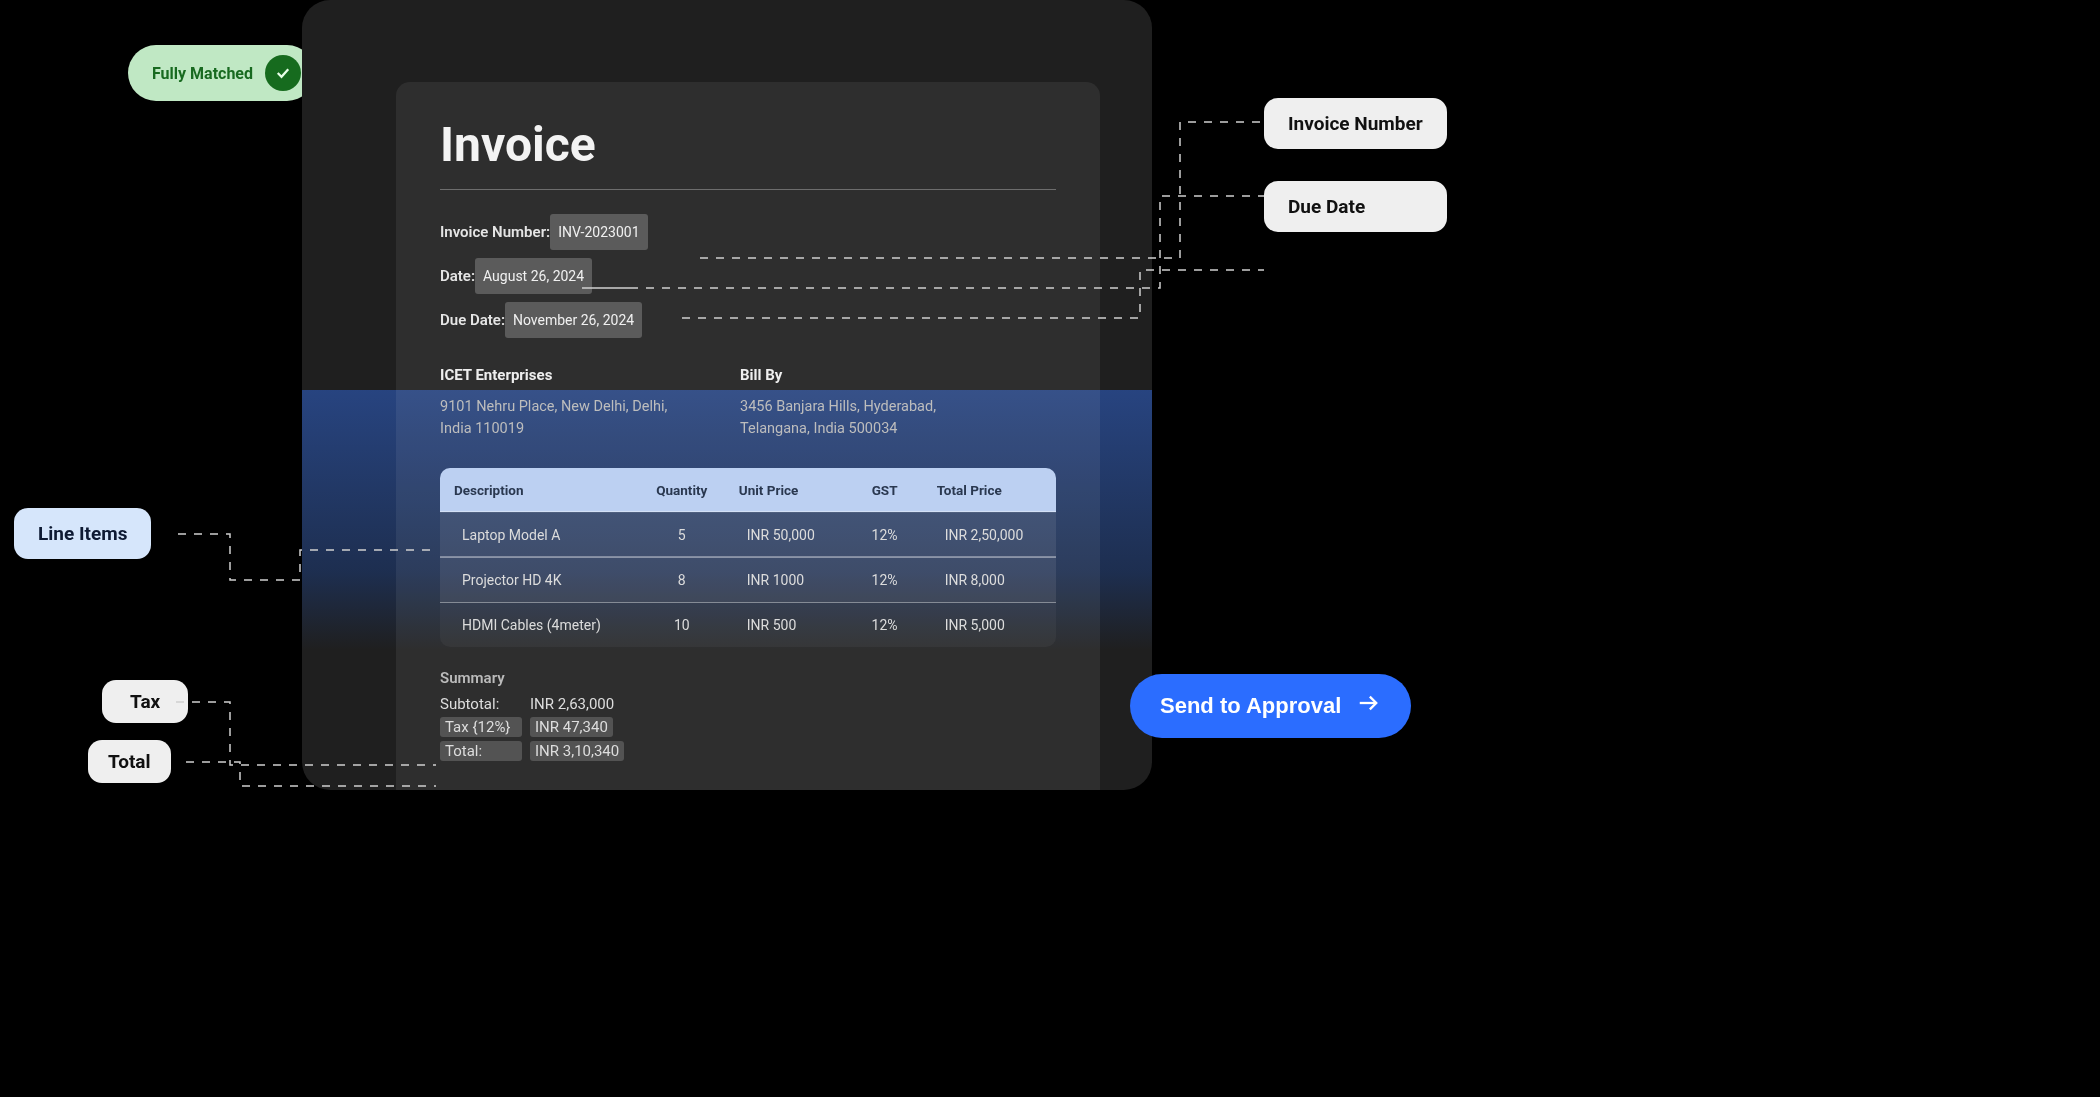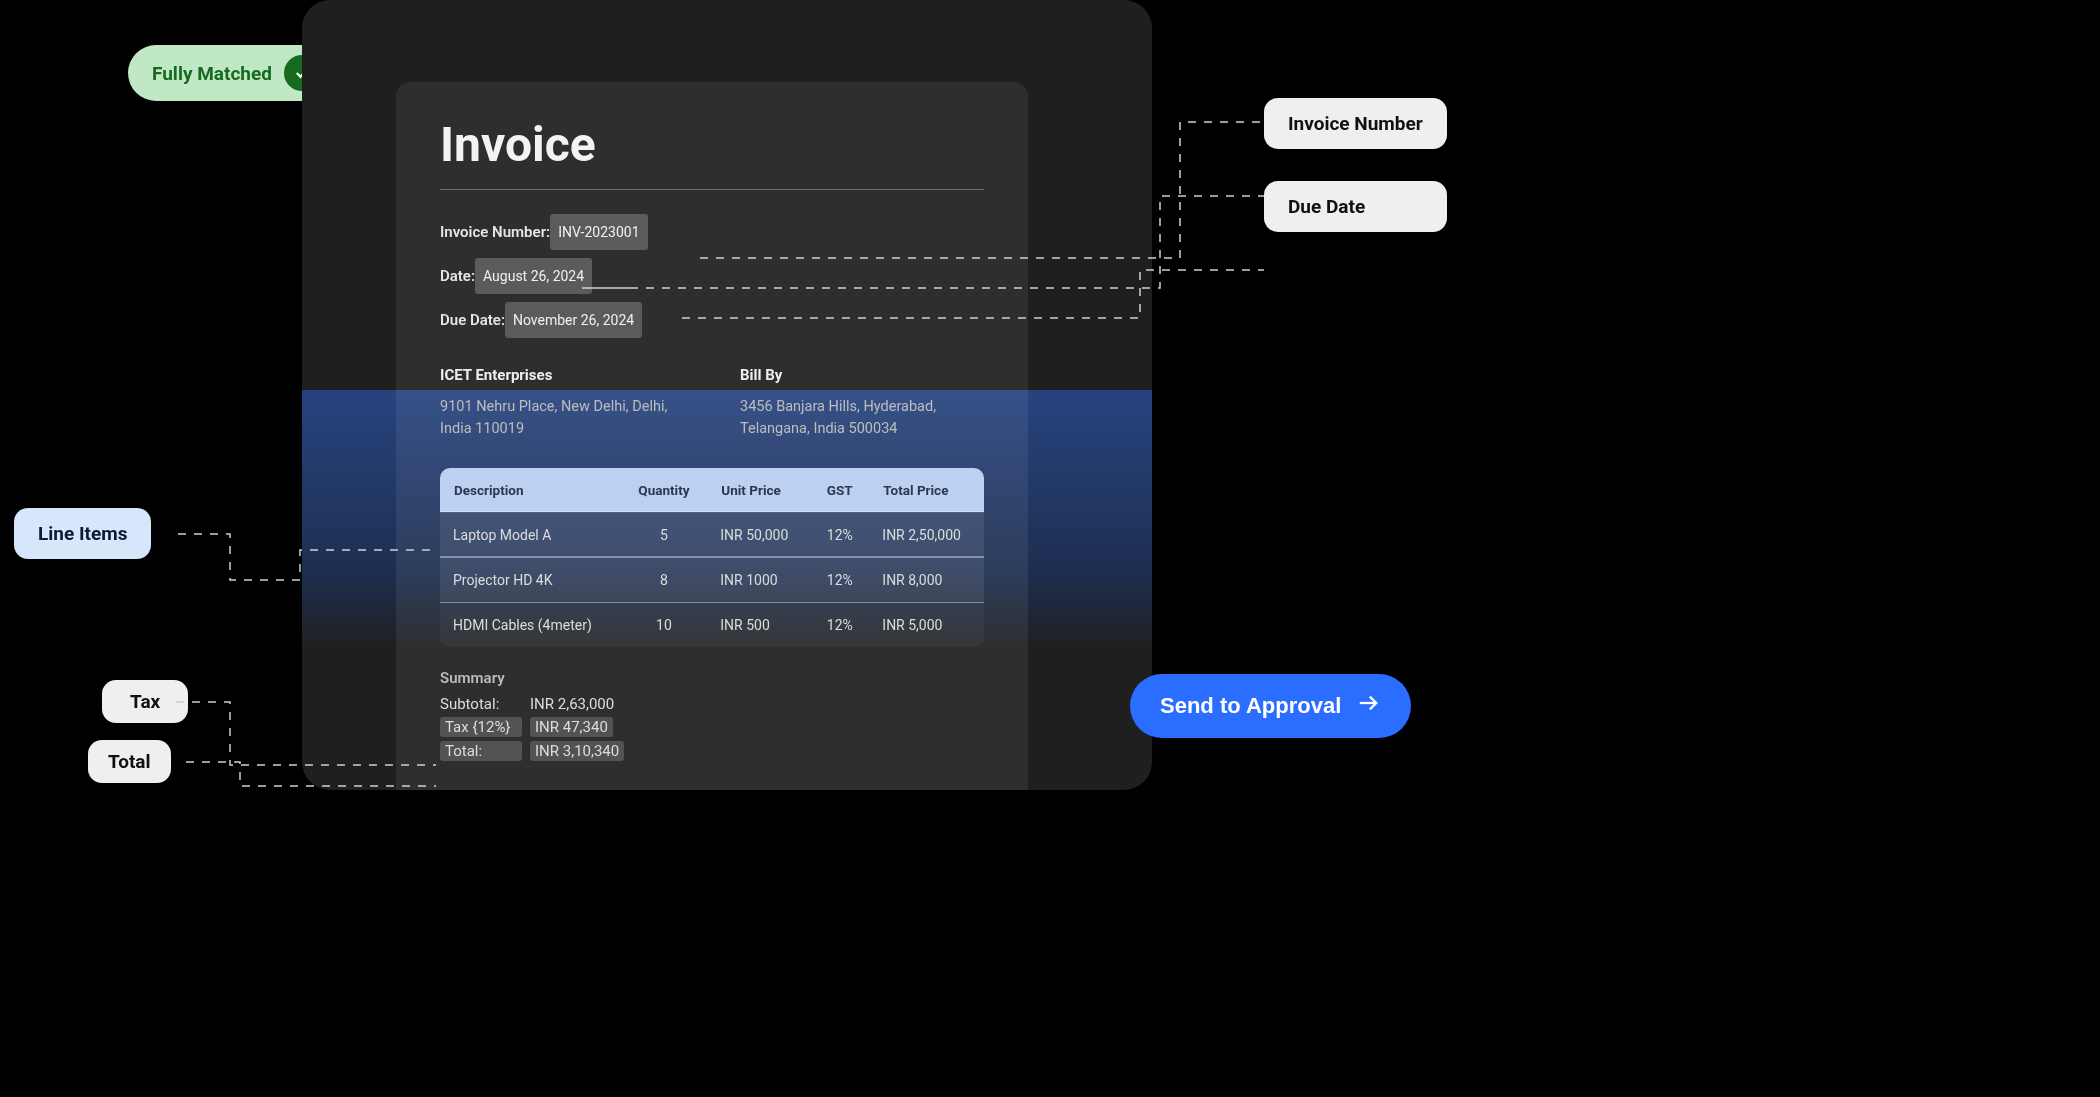--- a/index.html
+++ b/index.html
@@ -22,21 +22,21 @@
     background: #1f1f1f;
     border-radius: 28px;
     overflow: hidden;
   }
 
   
   .panel {
     position: absolute;
     left: 94px;
     top: 82px;
-    width: 632px;
+    width: 704px;
     height: 708px;
     background: rgba(255,255,255,0.07);
     border-radius: 14px 14px 0 0;
     padding: 34px 44px 0 44px;
     color: #ddd;
   }
 
   
   .blue-band {
     position: absolute;
@@ -99,21 +99,21 @@
     background: #bcd0f2;
     color: #2a3850;
     font-weight: 700;
     text-align: left;
     padding: 14px 14px;
     font-size: 13.5px;
   }
   .line-table thead th:nth-child(2),
   .line-table thead th:nth-child(4) { text-align: center; }
   .line-table tbody td {
-    padding: 14px 13px;
+    padding: 14px 22px;
     color: #dcdcdc;
     border-top: 1px solid rgba(255,255,255,0.08);
   }
   .line-table tbody td:nth-child(2),
   .line-table tbody td:nth-child(4) { text-align: center; }
   .line-table tbody tr.highlight {
     outline: 1px solid rgba(255,255,255,0.35);
     background: rgba(255,255,255,0.05);
   }
 
@@ -139,21 +139,21 @@
   .status-pill {
     position: absolute;
     left: 128px;
     top: 45px;
     display: flex;
     align-items: center;
     gap: 12px;
     background: #c0e8c4;
     color: #186a20;
     font-weight: 700;
-    font-size: 19px;
+    font-size: 16px;
     padding: 10px 14px 10px 24px;
     border-radius: 999px;
   }
   .pill-check {
     width: 36px; height: 36px;
     border-radius: 50%;
     background: #166b1e;
     display: flex; align-items: center; justify-content: center;
   }
   .pill-check svg { width: 18px; height: 18px; stroke: #e8ffe8; stroke-width: 3; fill: none; }

